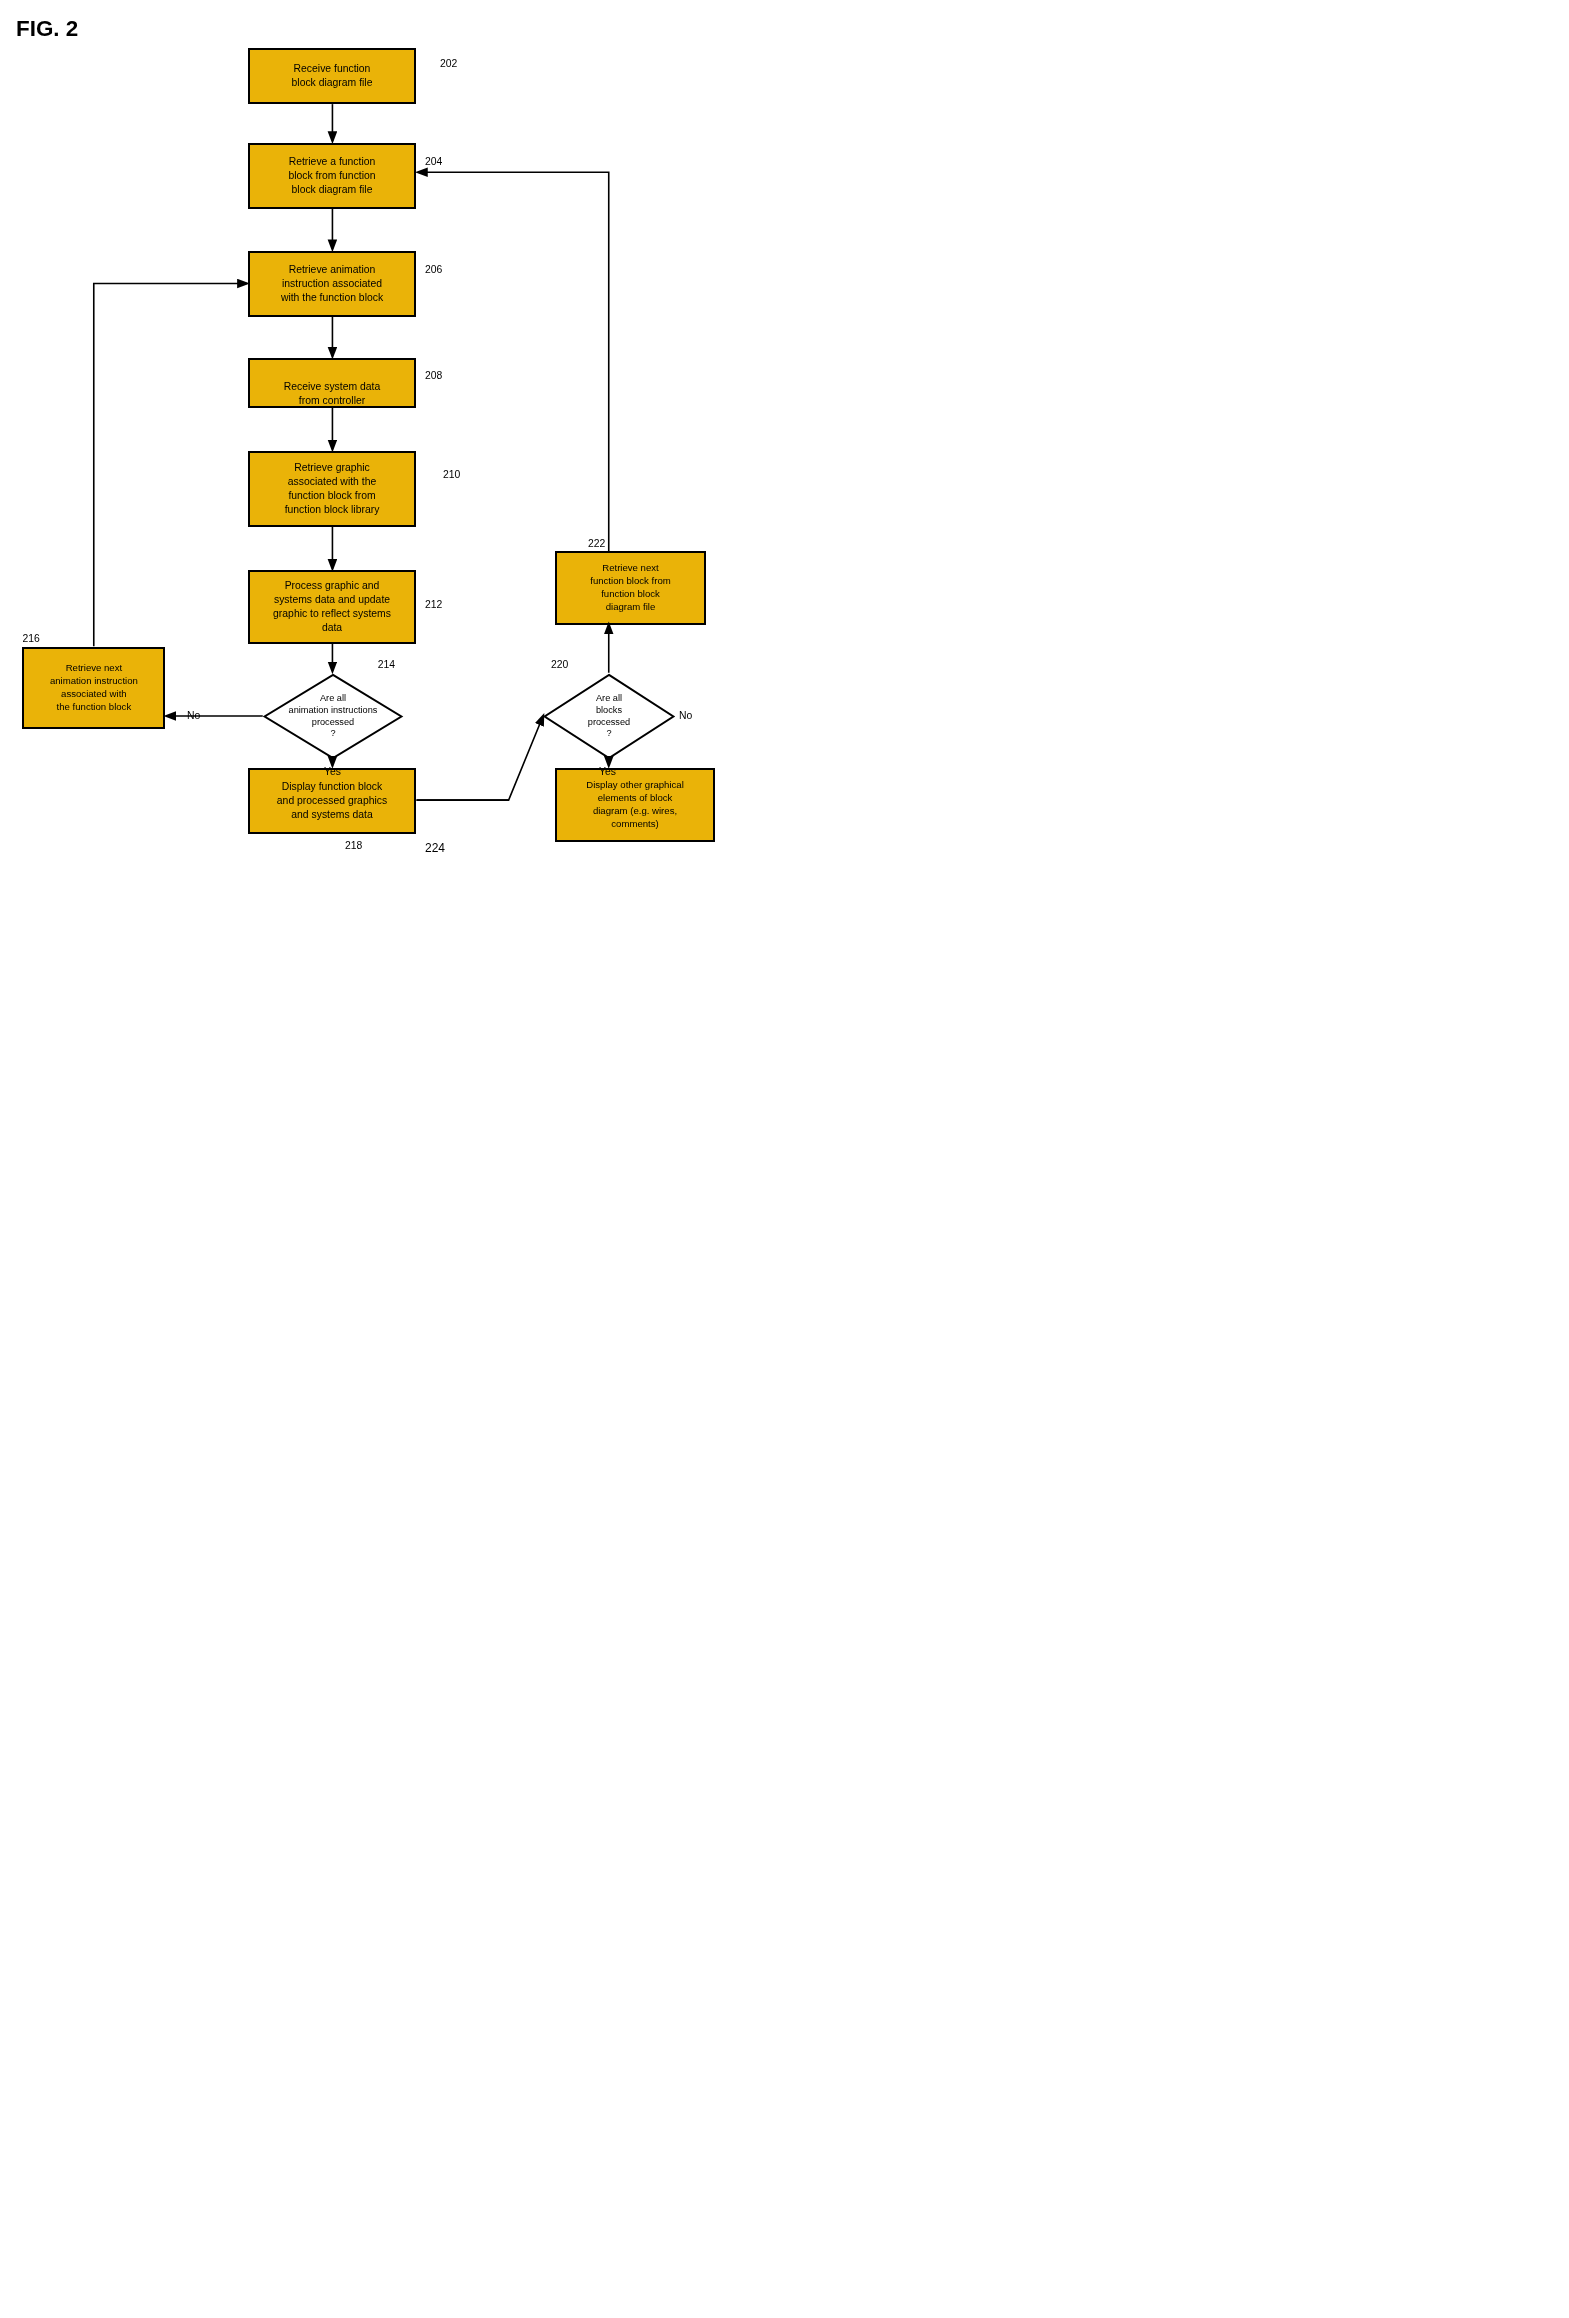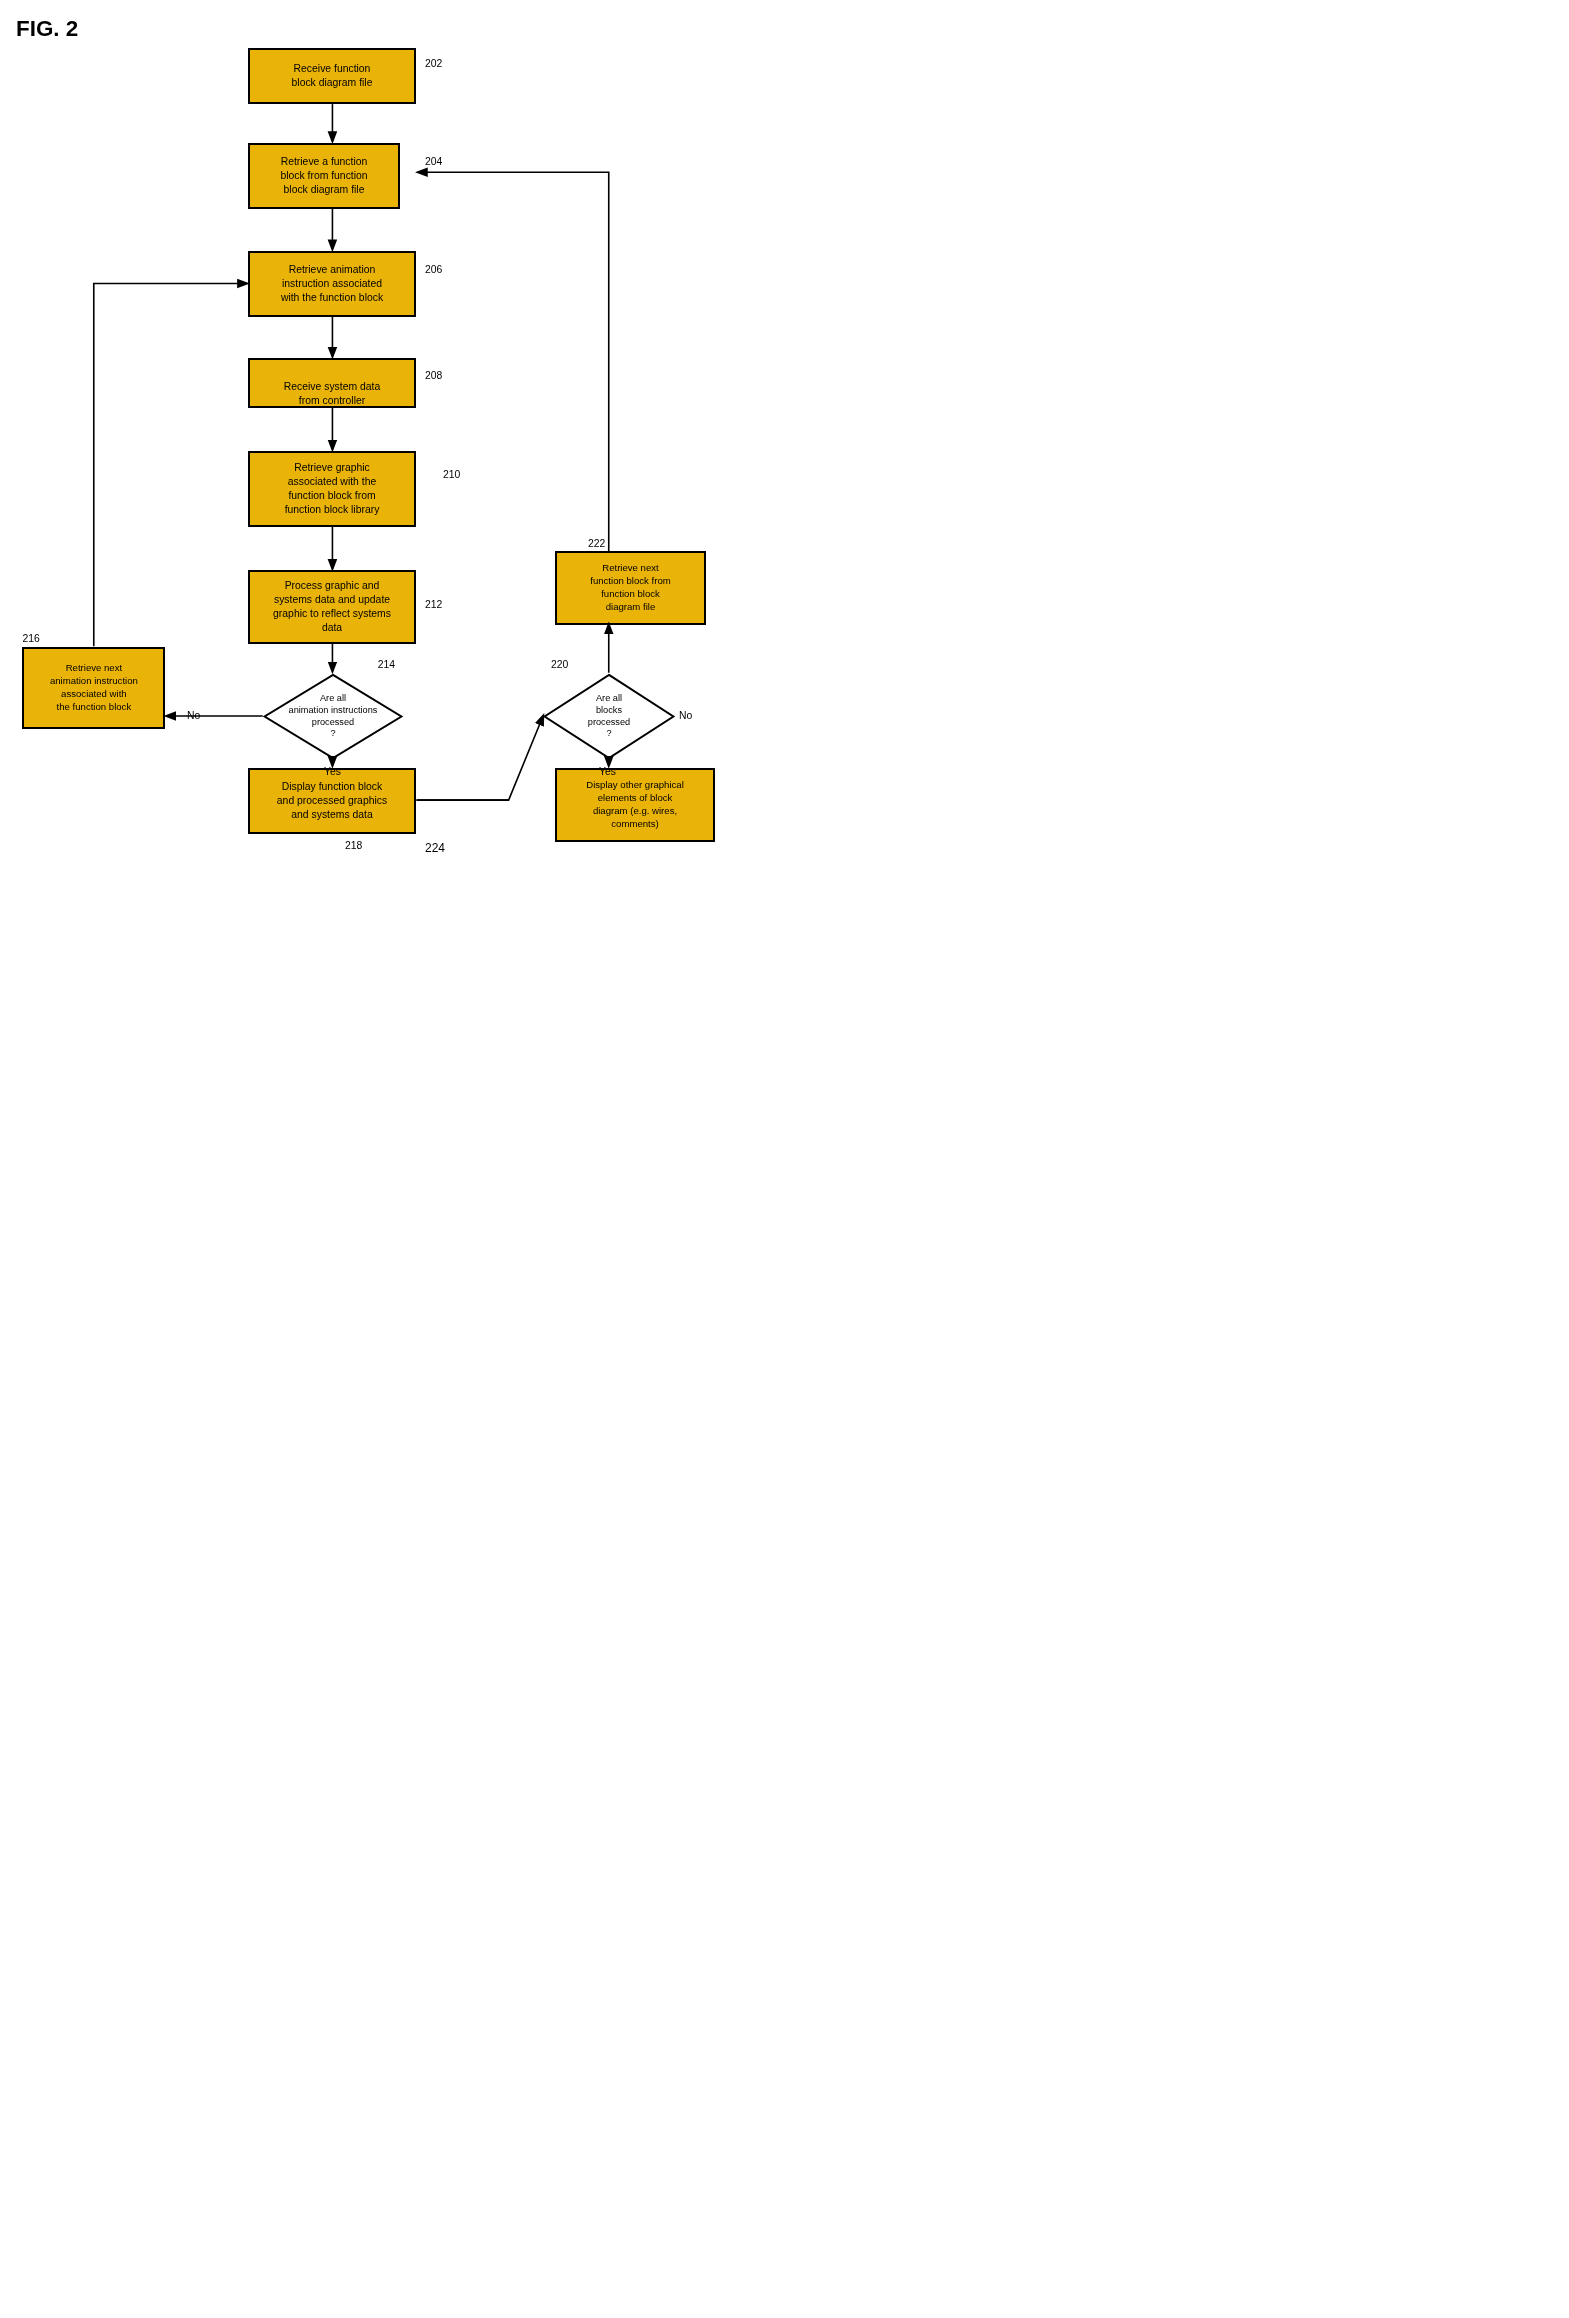--- a/index.html
+++ b/index.html
@@ -59,23 +59,23 @@
 <body>
 
 <div class="page">
 
   <div class="fig-label">FIG. 2</div>
 
   <div class="fc-rect" style="left:248px; top:48px; width:168px; height:56px;">
     <span style="white-space:pre-line;">Receive function
 block diagram file</span>
   </div>
-  <span class="label-ref" style="left:425px; top:58px;">202</span>
-
-  <div class="fc-rect" style="left:248px; top:143px; width:152px; height:66px;">
+  <span class="label-ref" style="left:440px; top:58px;">202</span>
+
+  <div class="fc-rect" style="left:248px; top:143px; width:168px; height:66px;">
     <span style="white-space:pre-line;">Retrieve a function
 block from function
 block diagram file</span>
   </div>
   <span class="label-ref" style="left:425px; top:156px;">204</span>
 
   <div class="fc-rect" style="left:248px; top:251px; width:168px; height:66px;">
     <span style="white-space:pre-line;">Retrieve animation
 instruction associated
 with the function block</span>

